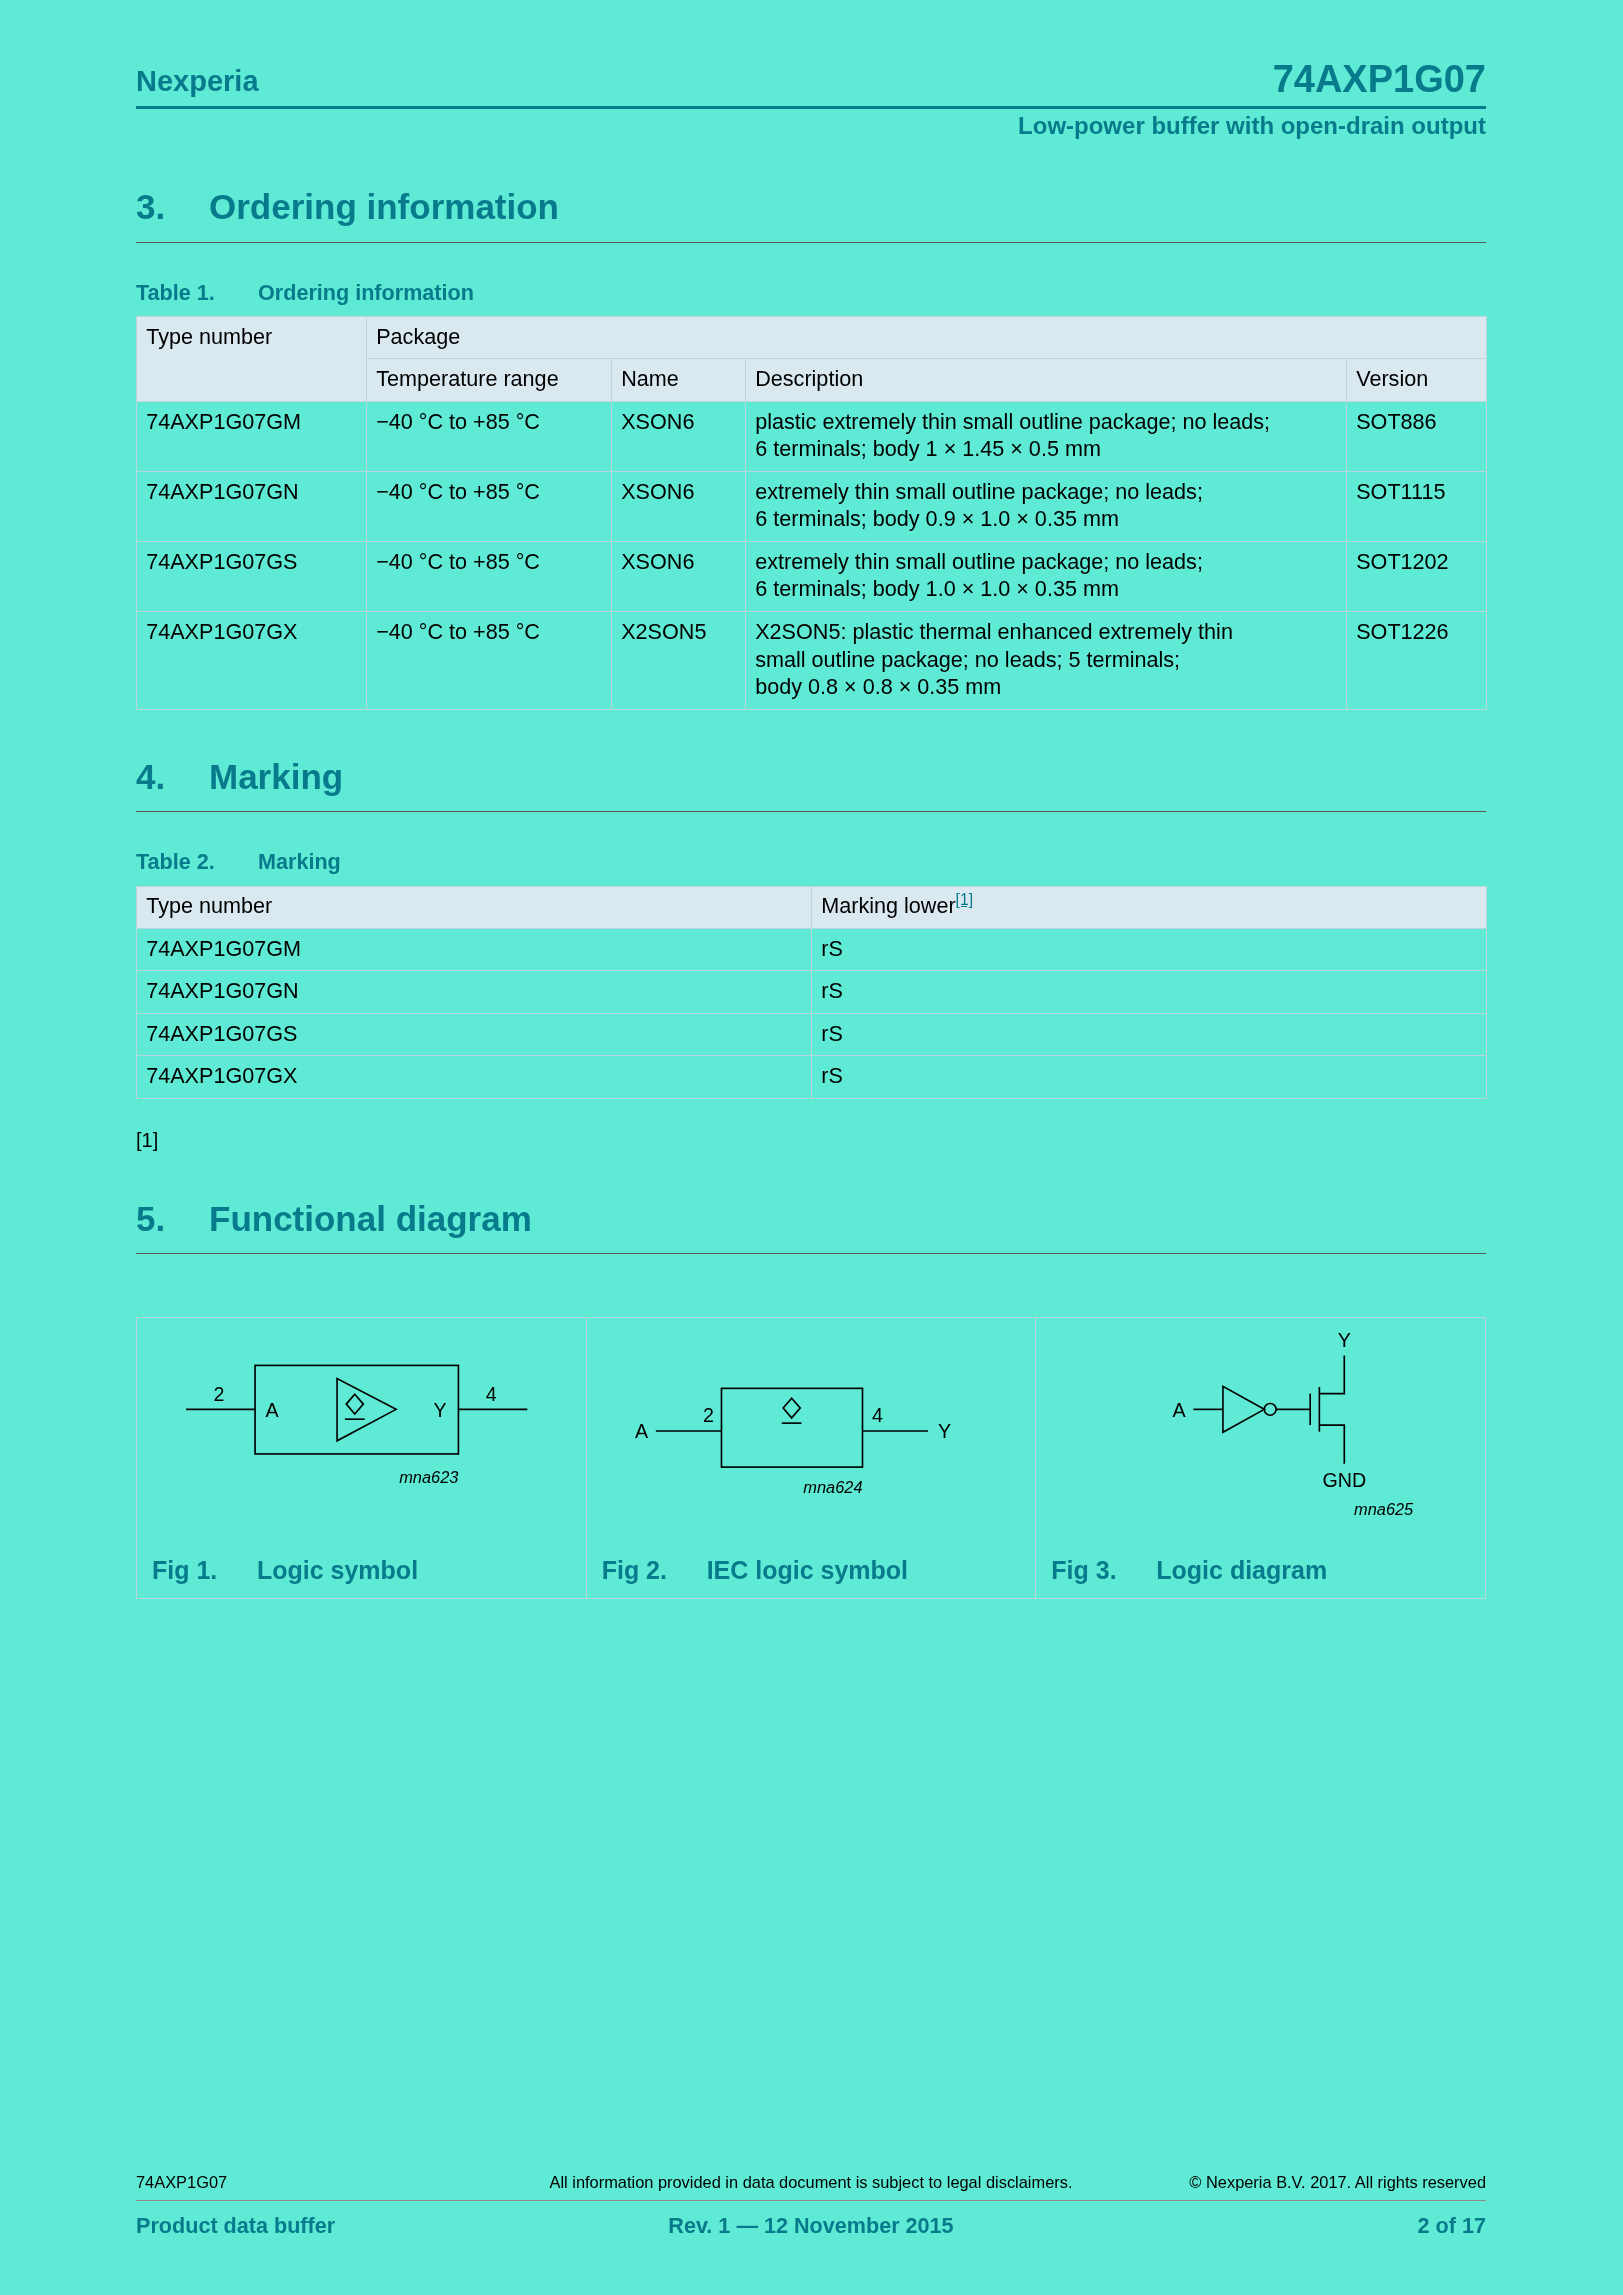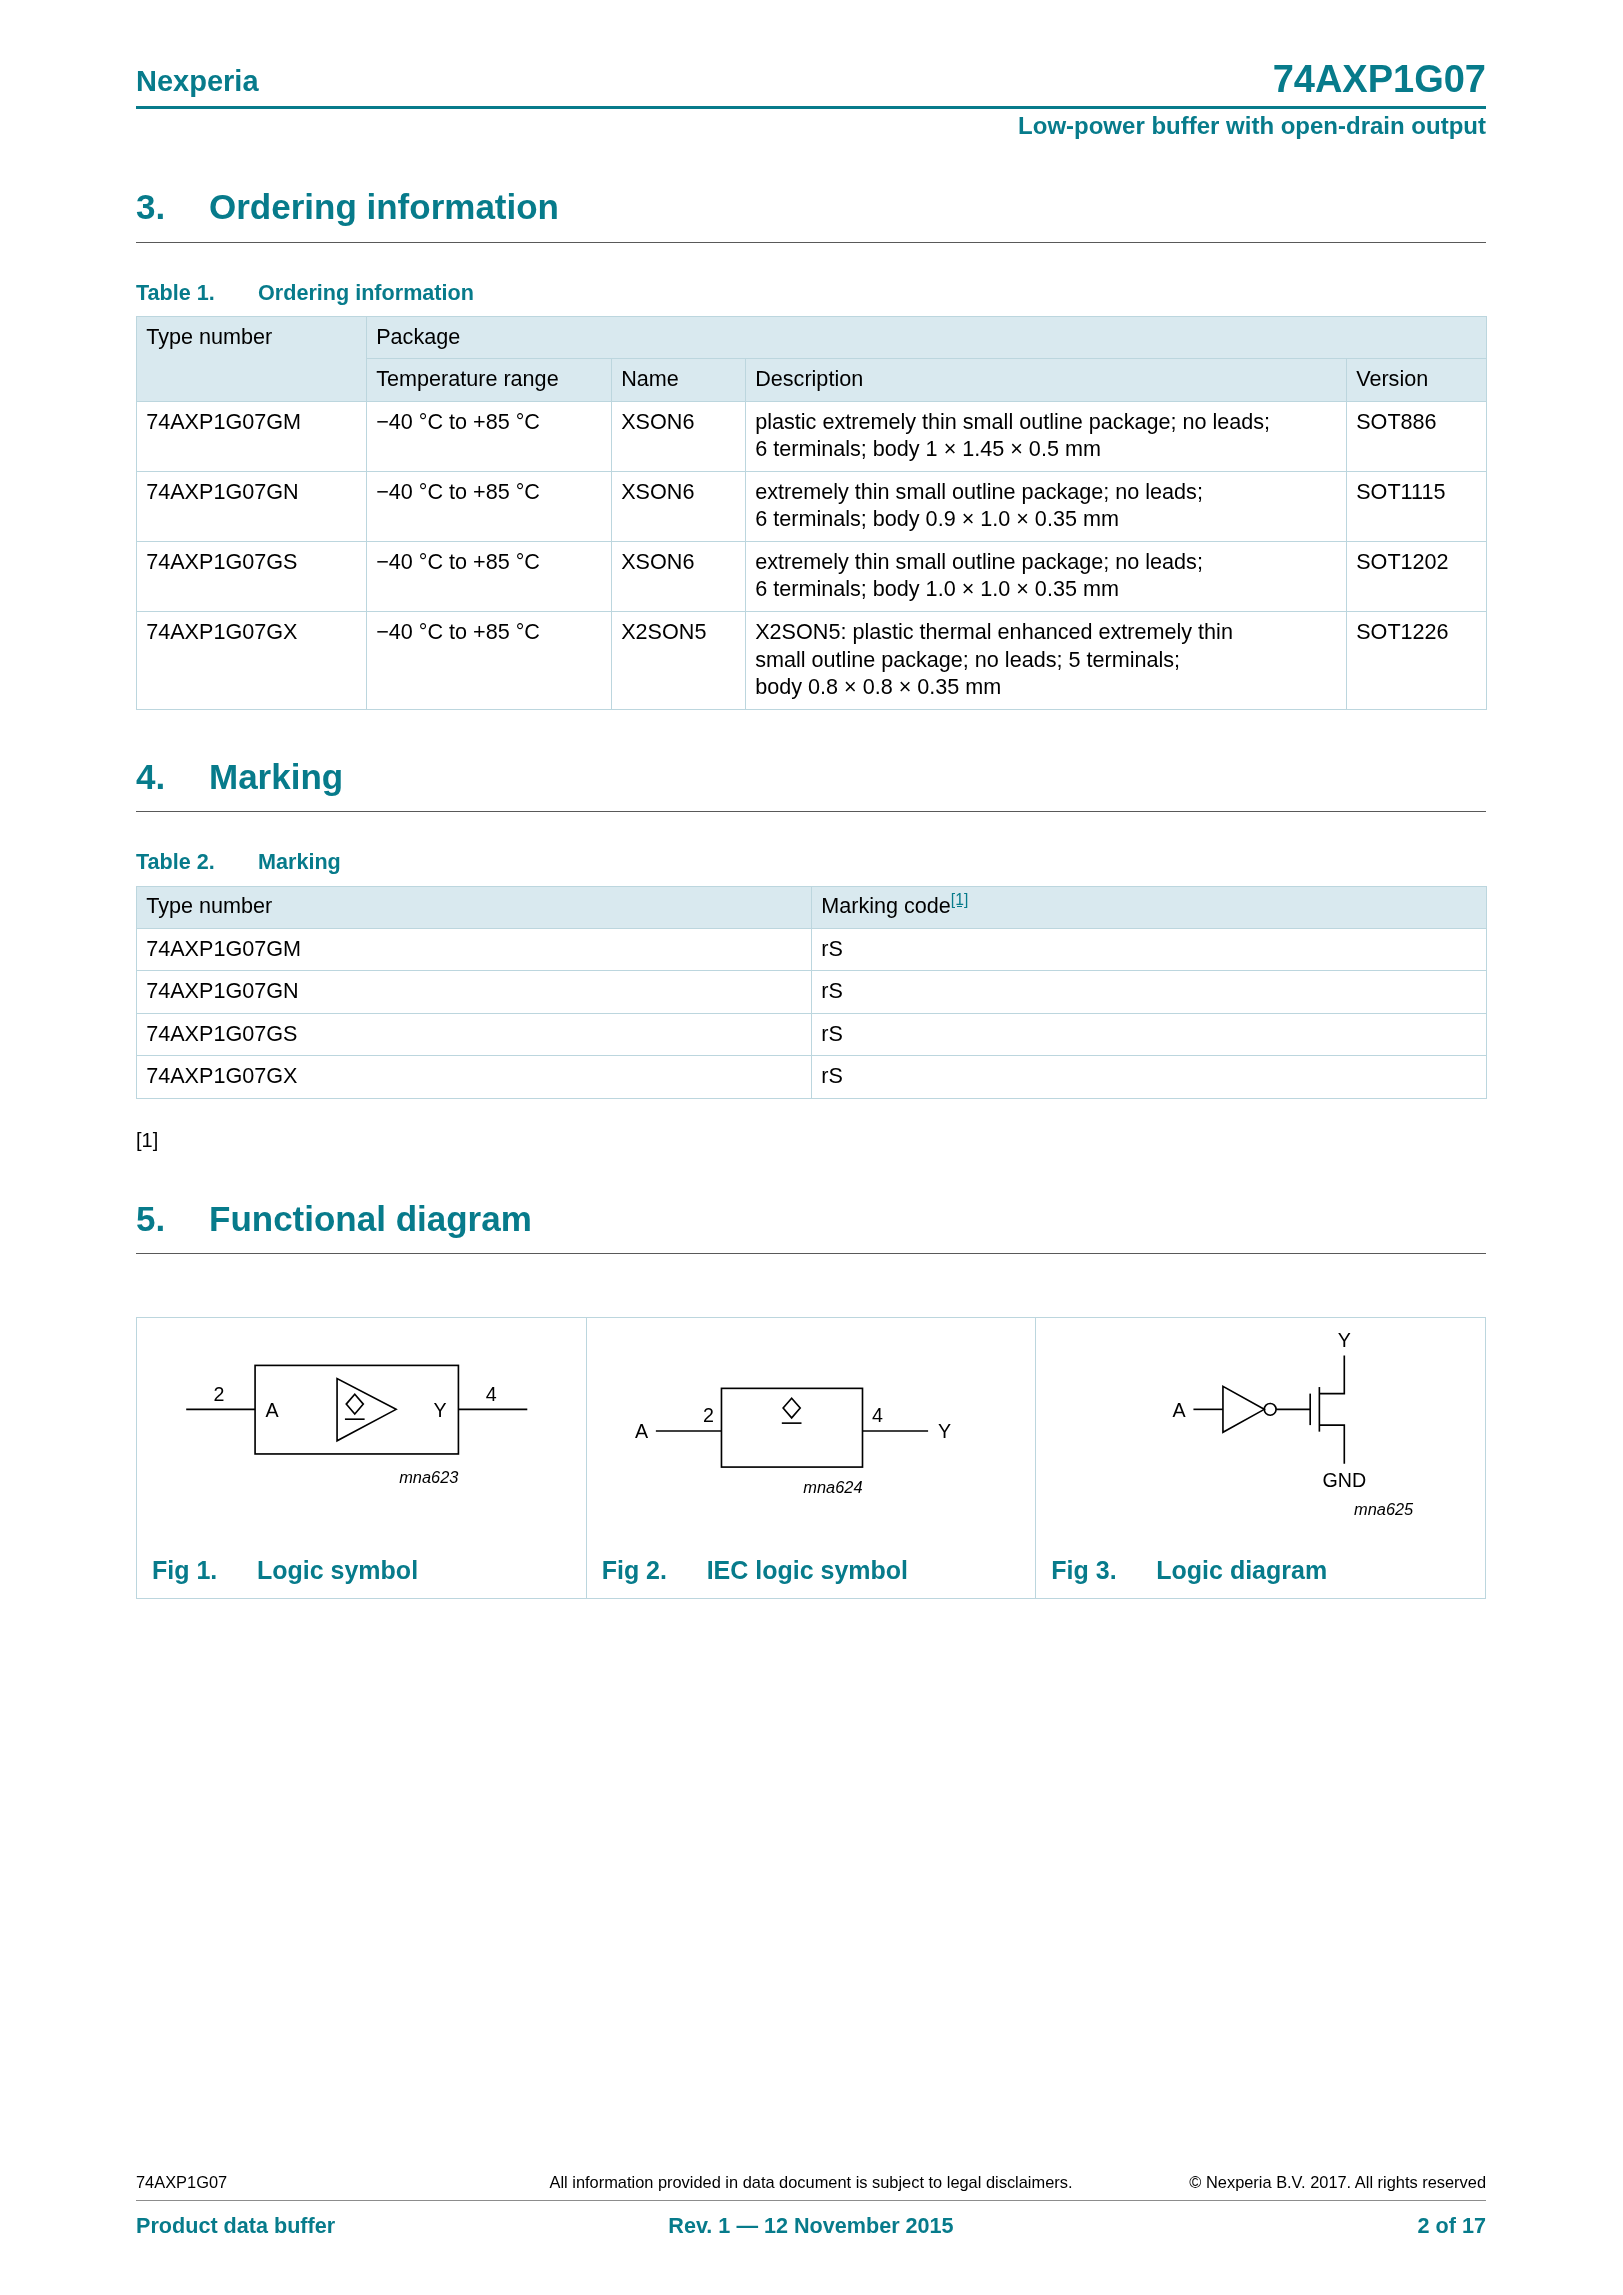--- a/index.html
+++ b/index.html
@@ -3,21 +3,21 @@
 <meta charset="utf-8">
 <style>
   :root{
     --teal:#077b8b;
     --thead:#d9e9ef;
     --tborder:#bcd6de;
   }
   *{box-sizing:border-box;}
   body{margin:0;background:#e8e8e8;}
   .page{
-    position:relative;width:1623px;height:2295px;background:#ffffff;
+    position:relative;width:1623px;height:2295px;background:#5eead4;
     font-family:"Liberation Sans",sans-serif;color:#000;overflow:hidden;
   }
   .main{position:absolute;left:136px;top:60px;width:1350px;}
 
   
   .hdr-row{display:flex;justify-content:space-between;align-items:flex-end;}
   .brand{color:var(--teal);font-size:29px;font-weight:bold;}
   .part{color:var(--teal);font-size:38px;font-weight:bold;line-height:1;}
   .hdr-rule{height:3.3px;background:var(--teal);margin-top:7.9px;}
   .subtitle{text-align:right;color:var(--teal);font-size:24px;font-weight:bold;margin-top:3px;}
@@ -153,21 +153,21 @@
     </div>
 
     <table>
       <colgroup>
           <col style="width:675px">
           <col style="width:675px">
         </colgroup>
       <tbody>
           <tr>
         <th>Type number</th>
-        <th><span>Marking code</span><span class="suplink">[1]</span></th>
+        <th><span>Marking lower</span><span class="suplink">[1]</span></th>
       </tr>
       <tr>
         <td>74AXP1G07GM</td>
         <td>rS</td>
       </tr>
       <tr>
         <td>74AXP1G07GN</td>
         <td>rS</td>
       </tr>
       <tr>

